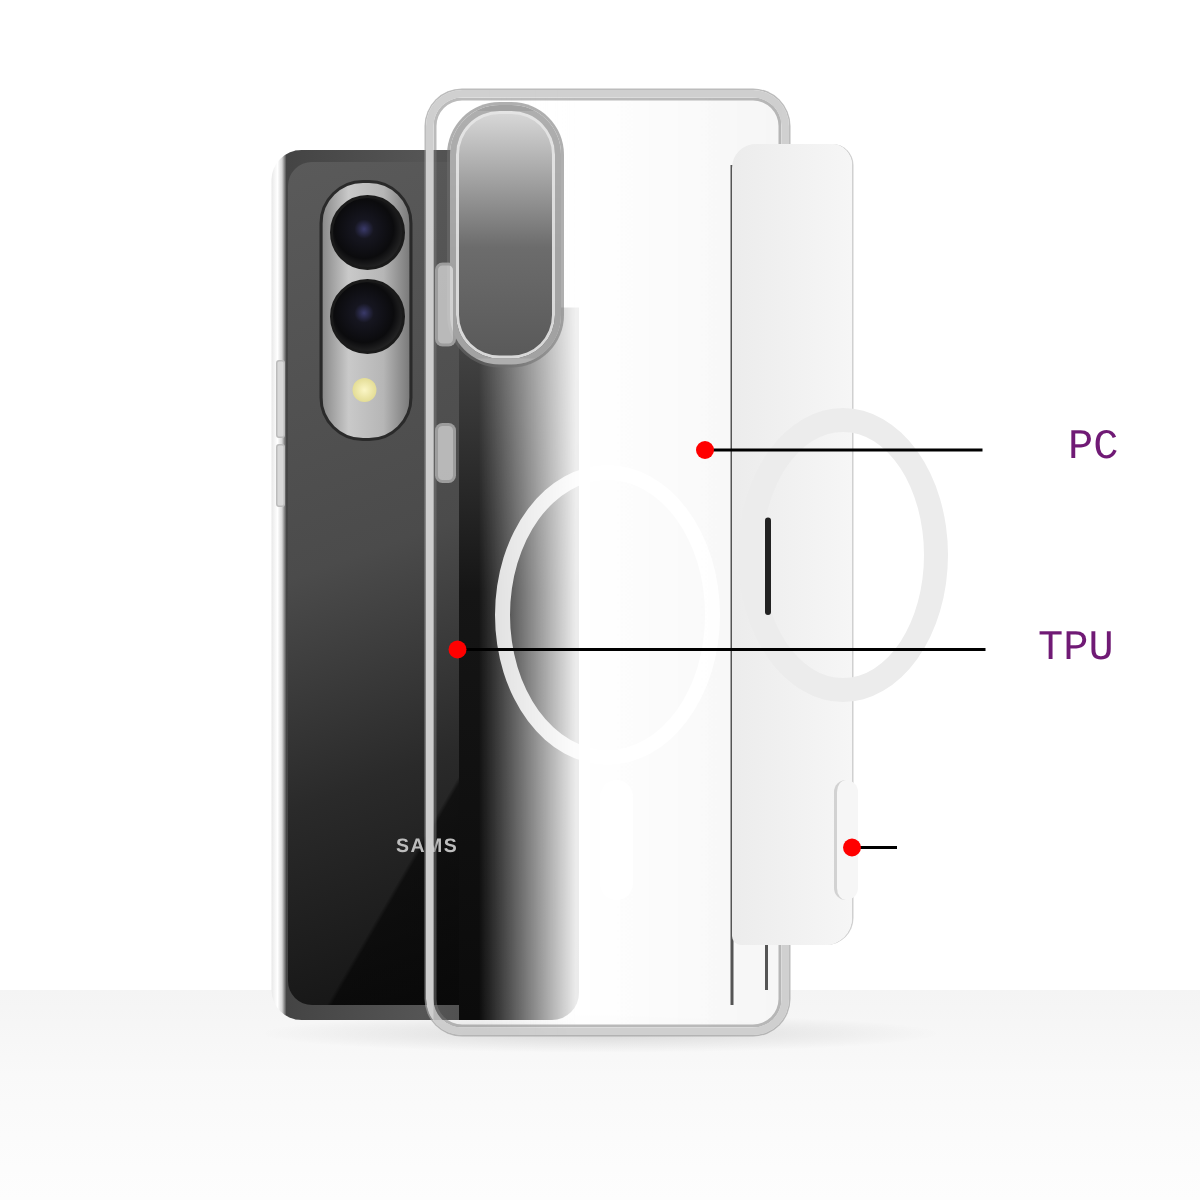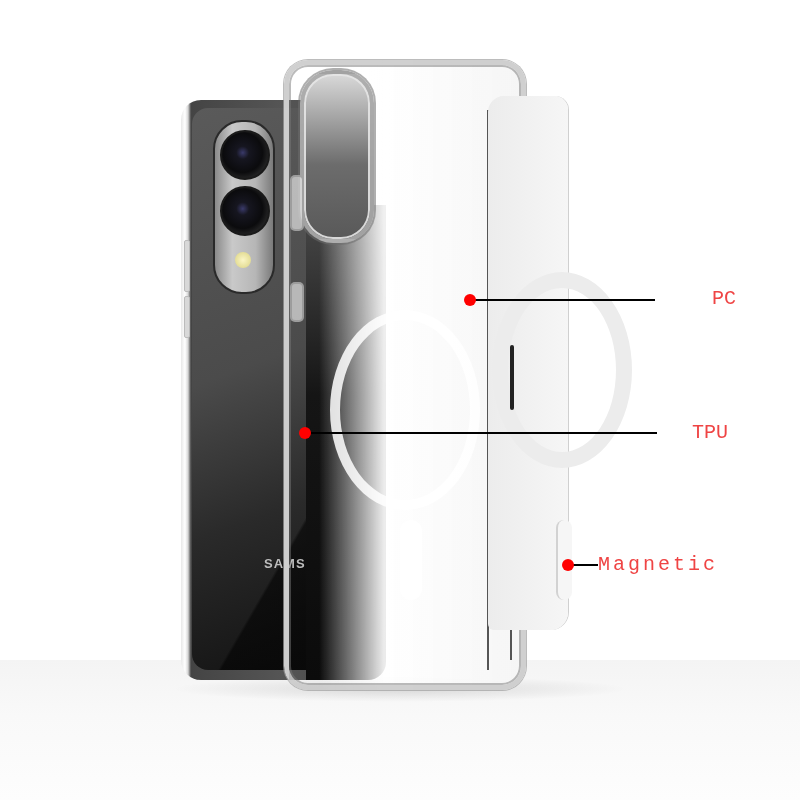--- a/index.html
+++ b/index.html
@@ -110,23 +110,23 @@
       position: absolute; left: 556px; top: 520px; width: 14px; height: 80px; border-radius: 8px;
       border-left: 2px solid #d2d2d2; background: #f6f6f6;
     }
     
     .callout-dot {
       position: absolute; width: 12px; height: 12px; border-radius: 50%;
       background: #ff0000; margin-left: -6px; margin-top: -6px; z-index: 5;
     }
     .callout-line { position: absolute; height: 2px; background: #000; margin-top: -1px; z-index: 4; }
     .callout-label {
-      position: absolute; color: #ef4444; z-index: 6;
+      position: absolute; color: #701a75; z-index: 6;
       font-family: "Liberation Mono", monospace;
-      font-size: 20px; line-height: 32px;
+      font-size: 28px; line-height: 32px;
     }
     .label-mag { letter-spacing: 3px; }
   </style>
 </head>
 <body>
 
 <div class="stage">
   <div class="floor"></div>
   <div class="floor-shadow"></div>
 
@@ -162,14 +162,13 @@
   <div class="callout-dot" style="left:470px;top:300px;"></div>
   <div class="callout-line" style="left:470px;top:300px;width:185px;"></div>
   <div class="callout-label" style="left:712px;top:283px;">PC</div>
 
   <div class="callout-dot" style="left:305px;top:433px;"></div>
   <div class="callout-line" style="left:305px;top:433px;width:352px;"></div>
   <div class="callout-label" style="left:692px;top:417px;text-align:right;">TPU</div>
 
   <div class="callout-dot" style="left:568px;top:565px;"></div>
   <div class="callout-line" style="left:568px;top:565px;width:30px;"></div>
-  <div class="callout-label label-mag" style="left:598px;top:549px;">Magnetic</div>
 </div>
 
 </body></html>

